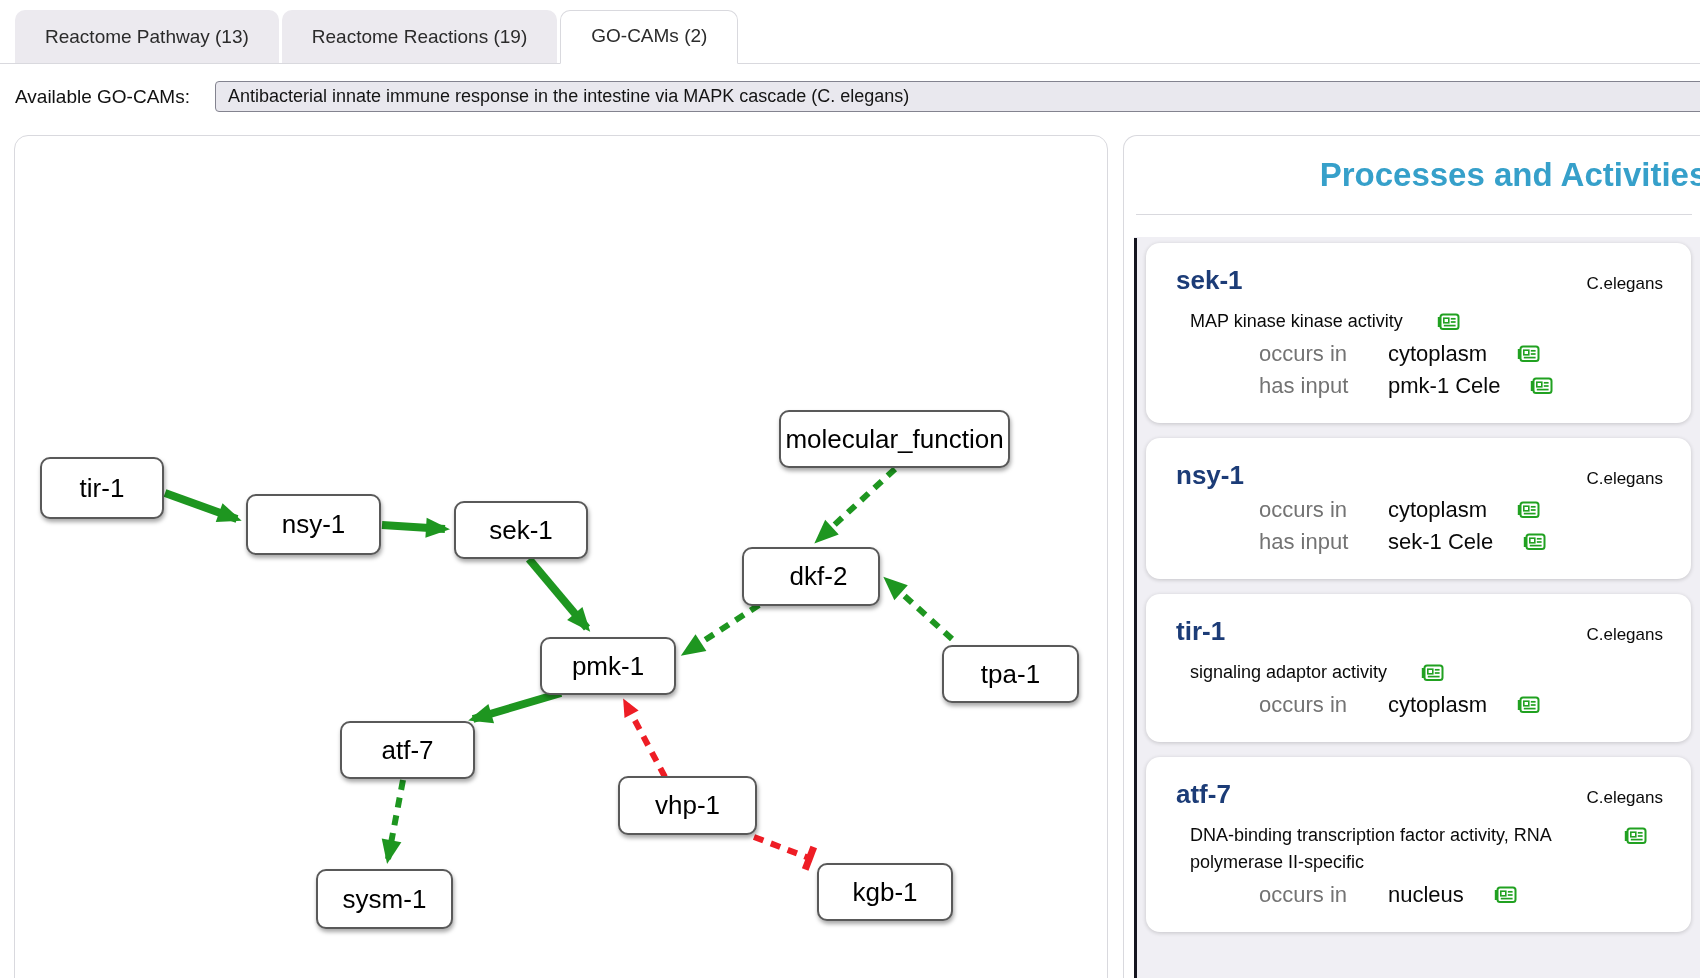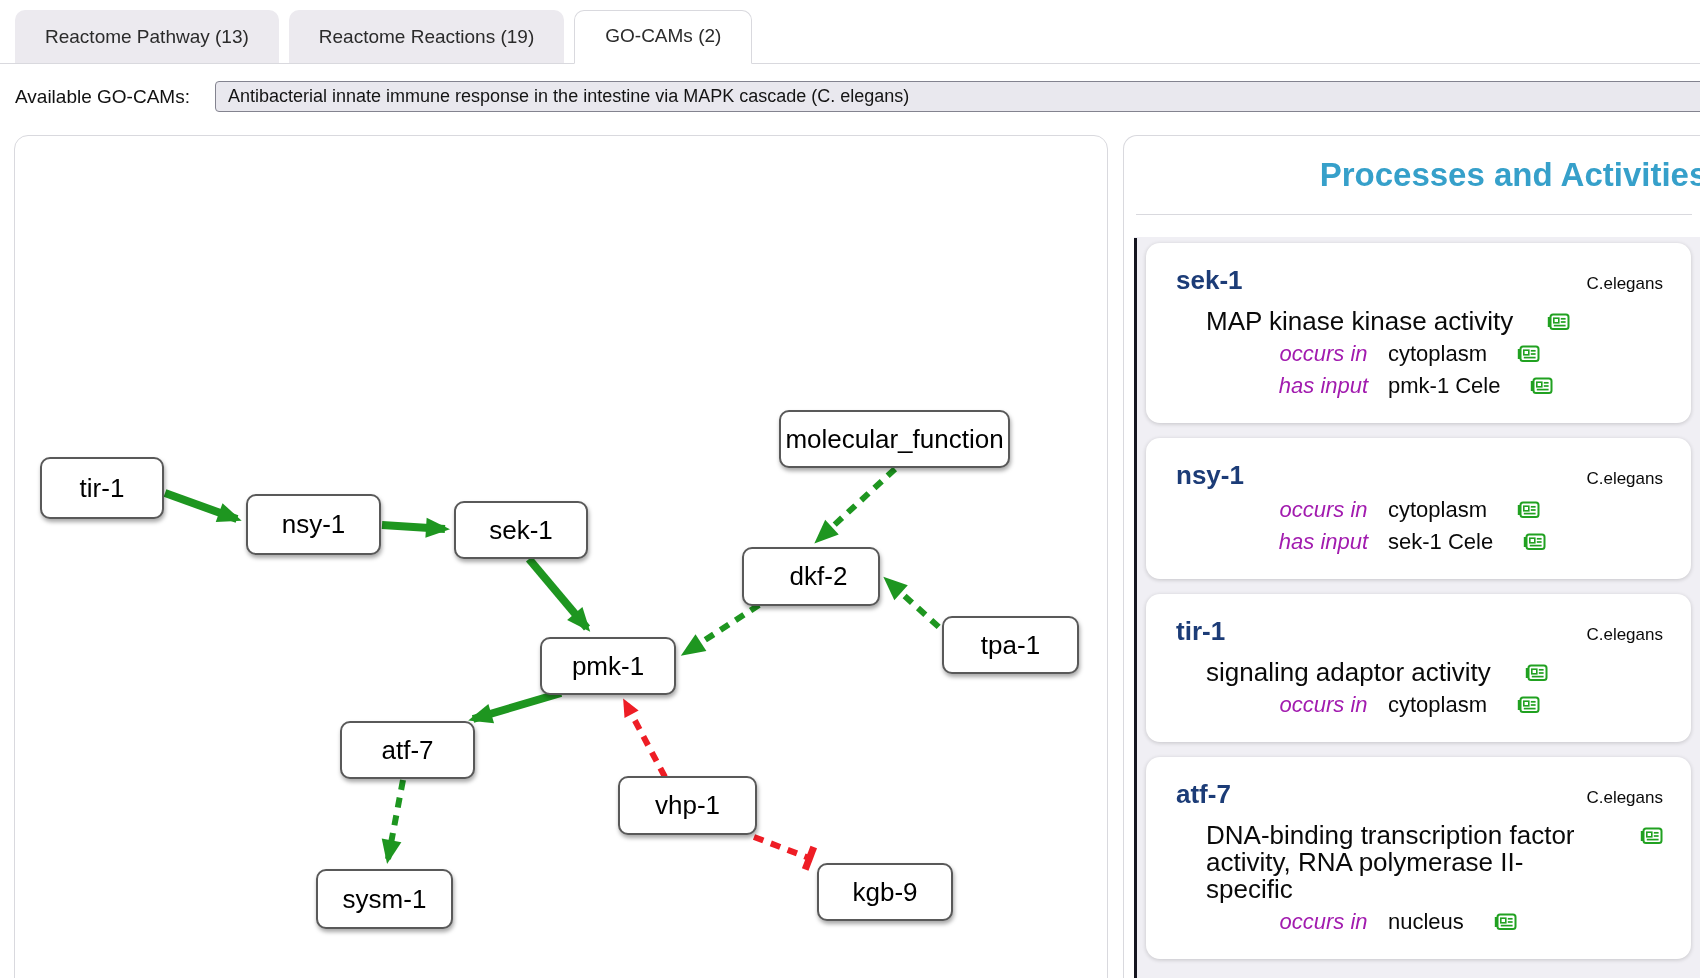--- a/index.html
+++ b/index.html
@@ -8,21 +8,21 @@
     background:#fff;font-family:"Liberation Sans",sans-serif;color:#111;
   }
   
   .tabs-row{
     position:absolute;left:0;top:10px;width:1700px;height:53px;
     border-bottom:1px solid #d9d9de;box-sizing:content-box;
     display:flex;align-items:flex-end;padding-left:15px;
   }
   .tab{
     height:53px;line-height:53px;box-sizing:border-box;padding:0 30px;
-    background:#eceaef;border-radius:10px 10px 0 0;margin-right:10px;
+    background:#eceaef;border-radius:10px 10px 0 0;margin-right:3px;
     font-size:19px;color:#2b2b2b;white-space:nowrap;cursor:pointer;
   }
   .tab.active{
     background:#fff;border:1px solid #d9d9de;border-bottom:1px solid #fff;
     height:54px;margin-bottom:-1px;line-height:50px;
   }
   
   .selector-row{position:absolute;left:15px;top:81px;display:flex;align-items:center;}
   .selector-label{font-size:19px;color:#111;margin-right:25px;white-space:nowrap;}
   .gocam-select{
@@ -62,24 +62,24 @@
   .scroll-line{position:absolute;left:0;top:1px;width:3px;height:759px;background:#15151f;}
   .card-list{margin-left:12px;width:545px;display:flex;flex-direction:column;gap:15px;padding-top:6px;}
   .card{
     background:#fff;border-radius:14px;box-shadow:0 1px 4px rgba(0,0,0,0.18);
     box-sizing:border-box;padding:22px 26px 24px 30px;
   }
   .card-head{display:flex;justify-content:space-between;align-items:baseline;}
   .gene{font-size:26px;font-weight:bold;color:#1c3c77;cursor:pointer;}
   .species{font-size:17px;color:#0a0a0a;padding-right:2px;}
   .activity-row{margin:12px 0 0 14px;display:flex;align-items:flex-start;}
-  .activity-text{font-size:26px;line-height:27px;color:#0a0a0a;max-width:400px;margin-left:16px;}
+  .activity-text{font-size:18px;line-height:27px;color:#0a0a0a;max-width:400px;}
   .activity-row .note-icon{margin-left:34px;margin-top:5px;}
   .ann-row{margin:5px 0 0 83px;display:flex;align-items:center;font-size:22px;line-height:27px;}
-  .ann-rel{font-style:italic;width:129px;flex:none;color:#a21caf;text-align:center;}
+  .ann-rel{width:129px;flex:none;color:#737373;}
   .ann-val{color:#0a0a0a;}
   .ann-row .note-icon{margin-left:30px;}
   .note-icon{flex:none;cursor:pointer;}
 </style>
 </head>
 <body>
 
 <div class="tabs-row">
     <div class="tab">Reactome Pathway (13)</div>
     <div class="tab">Reactome Reactions (19)</div>
@@ -115,25 +115,25 @@
       <line x1="650" y1="641" x2="610" y2="566" class="edge red dashed" marker-end="url(#ar-r)"></line>
       <line x1="739" y1="701" x2="794" y2="722" class="edge red dashed" marker-end="url(#tee-r)"></line>
     </svg>
   <div>
       <div class="node" style="left: 25px; top: 321px; width: 124px; height: 62px;">tir-1</div>
       <div class="node" style="left: 231px; top: 358px; width: 135px; height: 61px;">nsy-1</div>
       <div class="node" style="left: 439px; top: 365px; width: 134px; height: 58px;">sek-1</div>
       <div class="node" style="left: 764px; top: 274px; width: 231px; height: 58px;">molecular_function</div>
       <div class="node" style="left: 727px; top: 411px; width: 138px; height: 59px; padding-left: 15px;">dkf-2</div>
       <div class="node" style="left: 525px; top: 501px; width: 136px; height: 58px;">pmk-1</div>
-      <div class="node" style="left: 927px; top: 480px; width: 137px; height: 58px;">tpa-1</div>
+      <div class="node" style="left: 927px; top: 509px; width: 137px; height: 58px;">tpa-1</div>
       <div class="node" style="left: 325px; top: 585px; width: 135px; height: 58px;">atf-7</div>
       <div class="node" style="left: 603px; top: 640px; width: 139px; height: 59px;">vhp-1</div>
       <div class="node" style="left: 301px; top: 733px; width: 137px; height: 60px;">sysm-1</div>
-      <div class="node" style="left: 802px; top: 727px; width: 136px; height: 58px;">kgb-9</div>
+      <div class="node" style="left: 802px; top: 727px; width: 136px; height: 58px;">kgb-1</div>
     </div>
 </div>
 
 <div class="right-panel">
   <div class="panel-title">Processes and Activities</div>
   <div class="panel-divider"></div>
   <div class="cards-area">
     <div class="scroll-line"></div>
     <div class="card-list">
   <div class="card">

